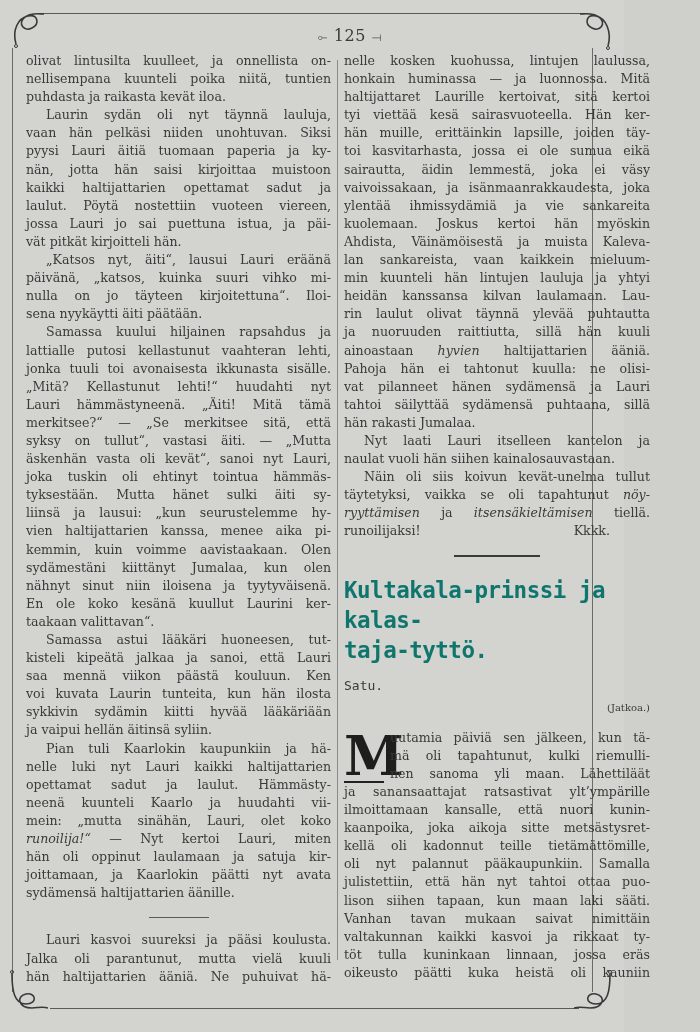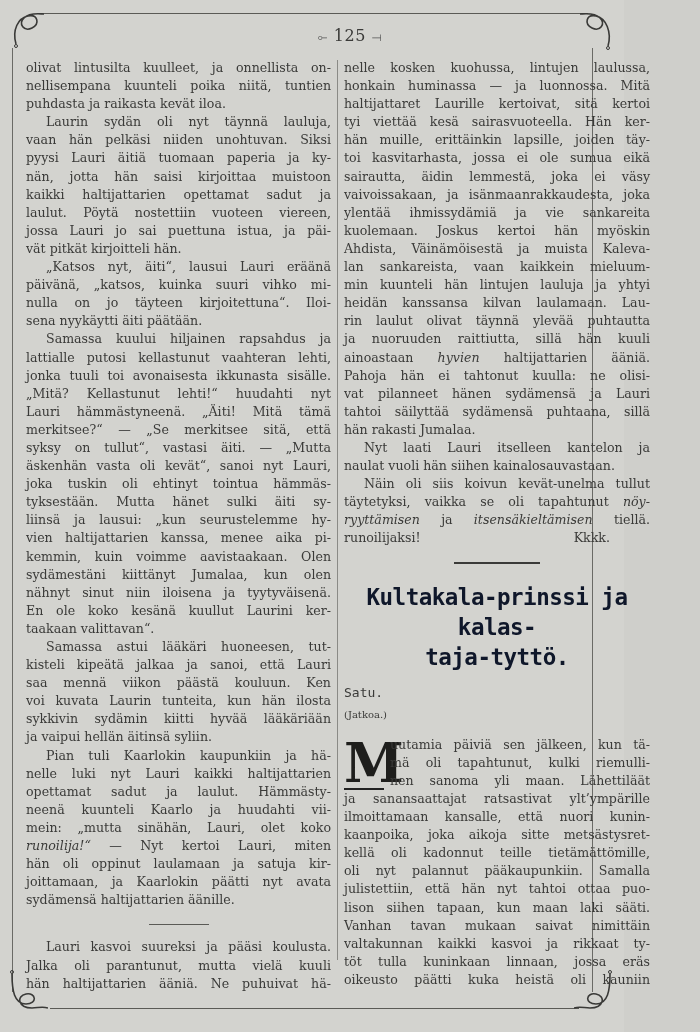--- a/index.html
+++ b/index.html
@@ -25,46 +25,46 @@
   .c-bl { left:8px; top:970px; }
   .c-br { right:10px; top:970px; }
 
   .page-number {
     position:absolute; top:26px; left:0; width:700px; text-align:center;
     font-size:16px; color:#3a3a38; letter-spacing:0.5px;
   }
   .page-number .orn { font-size:12px; color:#555; margin:0 6px; }
 
   .col {
-    position:absolute; top:59px; width:305px;
+    position:absolute; top:52px; width:305px;
     font-size:12.6px; line-height:18.1px; text-align:justify;
     hyphens:manual;
   }
   .col-left { left:26px; }
   .col-right { left:344px; width:306px; }
   .col p { margin:0; }
   .col .l { display:block; text-align:justify; text-align-last:justify; white-space:nowrap; }
   .col .l.last { text-align-last:left; }
   .col .l.ind { padding-left:20px; }
   em { font-style:italic; }
 
   .rule-short { width:60px; margin:15px auto 13px auto; border-top:1px solid #5a5a56; }
   .rule-thick { width:86px; margin:14px auto 18px auto; border-top:2.5px solid #3a3a38; }
 
   .title {
     font-family:"DejaVu Sans Mono", monospace;
-    font-size:22.5px; line-height:30px; text-align:center;
-    letter-spacing:-0.5px; color:#0f172a;
+    font-size:22.5px; line-height:30px; text-align:left;
+    letter-spacing:-0.5px; color:#0f766e;
     margin:0;
   }
   .subtitle {
     font-family:"DejaVu Sans Mono", monospace;
     font-size:13px; text-align:left; margin-top:12px; color:#3a3a38;
   }
-  .cont { font-size:10px; text-align:left; margin-top:4px; margin-bottom:12px; }
+  .cont { font-size:10px; text-align:right; margin-top:4px; margin-bottom:12px; }
 
   .dropcap-wrap { position:relative; }
   .dropcap {
     float:left; width:40px; height:50px; margin:2px 6px 0 0;
     font-family:"DejaVu Serif", serif; font-weight:bold;
     font-size:54px; line-height:50px; text-align:center; color:#1e1e1c;
     border-bottom:2px solid #222;
   }
 </style>
 </head>

